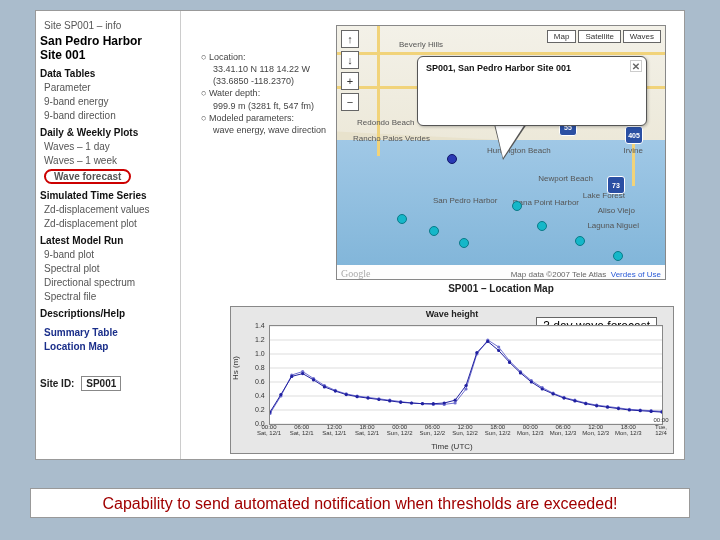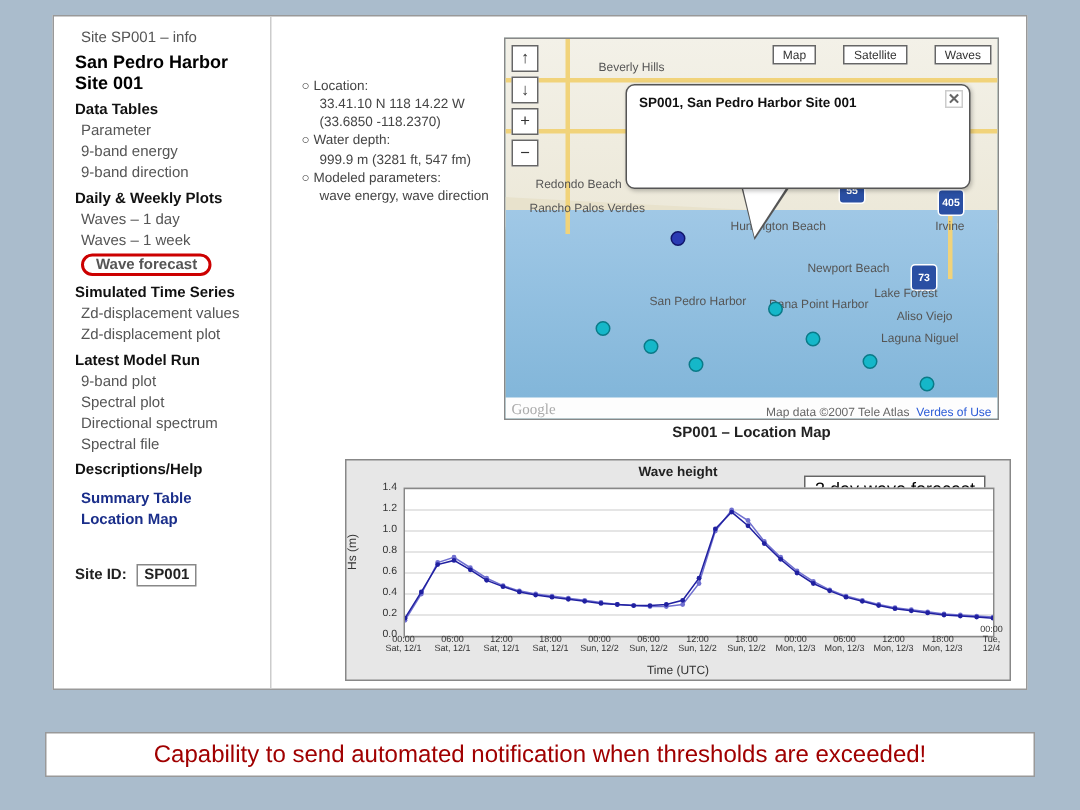--- a/index.html
+++ b/index.html
@@ -18,21 +18,21 @@
     width: 650px;
     height: 450px;
     background: #fff;
     border: 1px solid #999;
     display: flex;
   }
   
   .sidebar {
     width: 145px;
     border-right: 1px solid #ccc;
-    padding: 6px 14px;
+    padding: 6px 4px;
     font-size: 10px;
     color: #222;
   }
   .sidebar .section-hd {
     font-weight: bold;
     color: #111;
     margin: 6px 0 3px 0;
   }
   .sidebar .site-title {
     font-weight: bold;
@@ -117,21 +117,21 @@
   .dot.sel { background:#2a3ab4; border-color:#11166a; }
   .map-ctrl-col {
     position:absolute; left:4px; top:4px; width:18px;
   }
   .map-ctrl-col div {
     width:18px; height:18px; background:#fff; border:1px solid #666;
     font-size:11px; text-align:center; line-height:16px; margin-bottom:3px;
     cursor:pointer; color:#333;
   }
   .map-type-row {
-    position:absolute; right:4px; top:4px; display:flex; gap:18px;
+    position:absolute; right:4px; top:4px; display:flex; gap:2px;
   }
   .map-type-row div {
     background:#fff; border:1px solid #666; font-size:8px;
     padding:1px 6px; cursor:pointer; color:#333;
   }
   
   .bubble {
     position:absolute; left:80px; top:30px; width:230px; height:70px;
     background:#fff; border:1px solid #555; border-radius:6px;
     font-size:9px; font-weight:bold; padding:6px 8px; color:#111;

